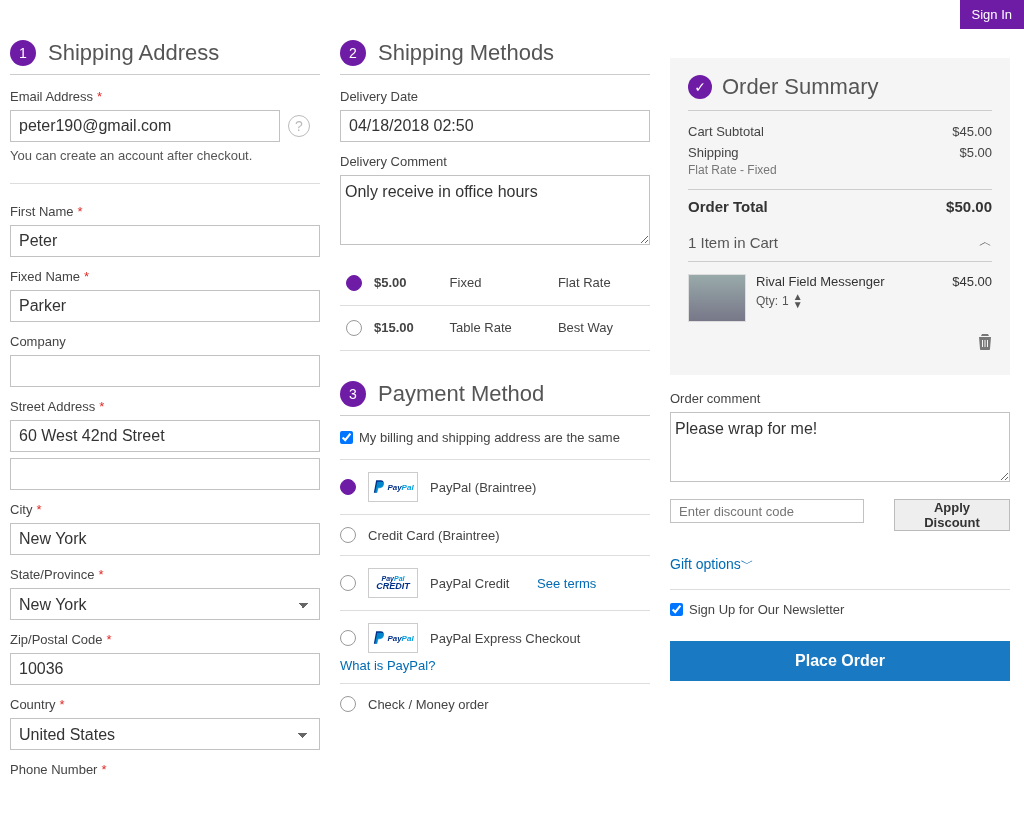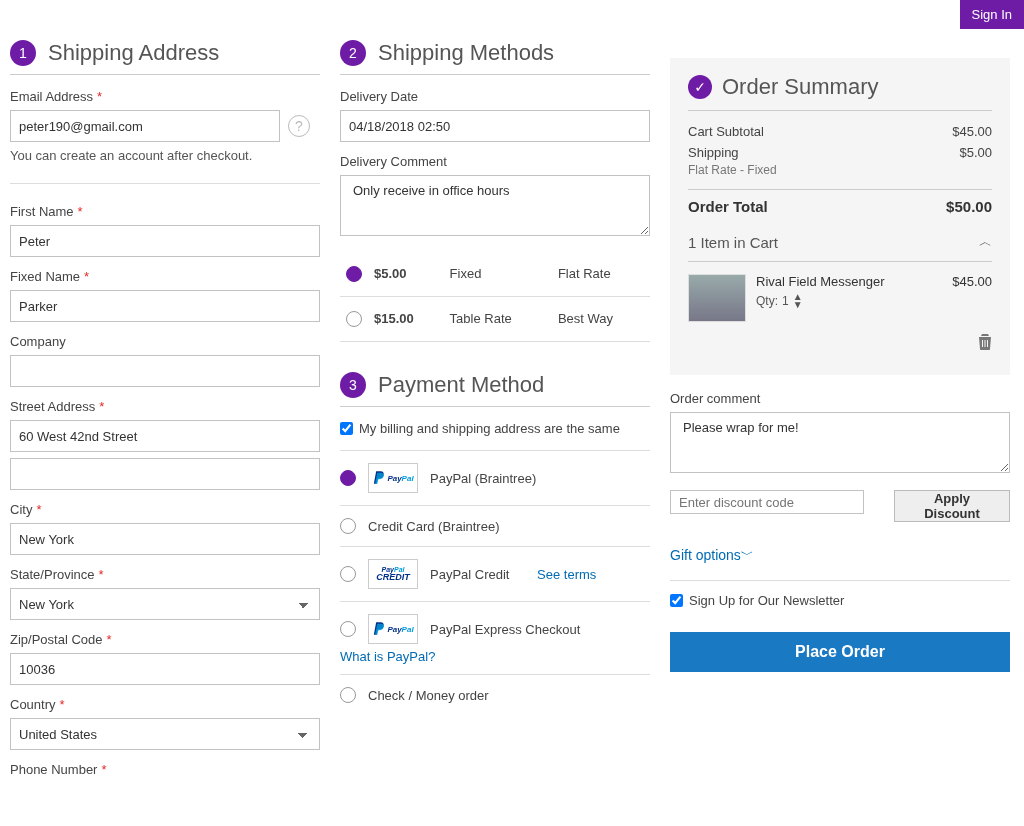--- a/index.html
+++ b/index.html
@@ -20,32 +20,32 @@
   .section-title { display: flex; align-items: center; gap: 12px; border-bottom: 1px solid #ccc; padding-bottom: 8px; margin-bottom: 14px;}
   .step-circle {
     width: 26px; height: 26px; border-radius: 50%; background: #6e1ba6; color: #fff;
     display: flex; align-items: center; justify-content: center; font-size: 14px;
   }
   .section-title h2 { font-weight: 300; color: #555; font-size: 22px; }
   .field { margin-bottom: 12px; }
   .field-label { font-size: 13px; color: #444; margin-bottom: 6px; display: block; }
   .req { color: #e02b27; margin-left: 4px; }
   .text-input {
-    width: 100%; height: 32px; border: 1px solid #c2c2c2; padding: 0 8px; font-size: 13px; color: #333;
+    width: 100%; height: 32px; border: 1px solid #c2c2c2; padding: 0 8px; font-size: 16px; color: #333;
   }
   select.text-input { appearance: none; -webkit-appearance:none; background: #fff; padding-right: 24px; background-image: linear-gradient(45deg, transparent 50%, #666 50%), linear-gradient(-45deg, transparent 50%, #666 50%); background-position: calc(100% - 16px) 14px, calc(100% - 11px) 14px; background-size: 5px 5px; background-repeat: no-repeat;}
   .email-row { display: flex; align-items: center; gap: 8px; }
   .email-row .text-input { flex: 0 0 270px; }
   .help-icon {
     width: 22px; height: 22px; border: 1px solid #bbb; border-radius: 50%;
     display: flex; align-items: center; justify-content: center; color: #bbb; font-size: 14px;
   }
   .note { font-size: 13px; color: #555; margin-top: 6px; }
   .subdivider { border: none; border-bottom: 1px solid #ddd; margin: 20px 0; }
-  textarea.text-input { height: auto; padding: 7px 12px; resize: both; font-family: inherit; }
+  textarea.text-input { height: auto; padding: 7px 4px; resize: both; font-family: inherit; }
   .methods-table { width: 100%; border-collapse: collapse; margin-top: 6px; }
   .methods-table td { padding: 14px 6px; border-bottom: 1px solid #ddd; font-size: 13px; color: #444; }
   .radio-dot {
     width: 16px; height: 16px; border-radius: 50%; border: 1px solid #999; display: inline-block; vertical-align: middle;
     position: relative;
   }
   .radio-dot.selected { border-color: #6e1ba6; background: #6e1ba6; }
   .pay-option { display: flex; align-items: center; gap: 12px; padding: 12px 0; border-bottom: 1px solid #ddd; font-size: 13px; color: #444; }
   .pay-option:last-child { border-bottom: none; }
   .pay-logo {

